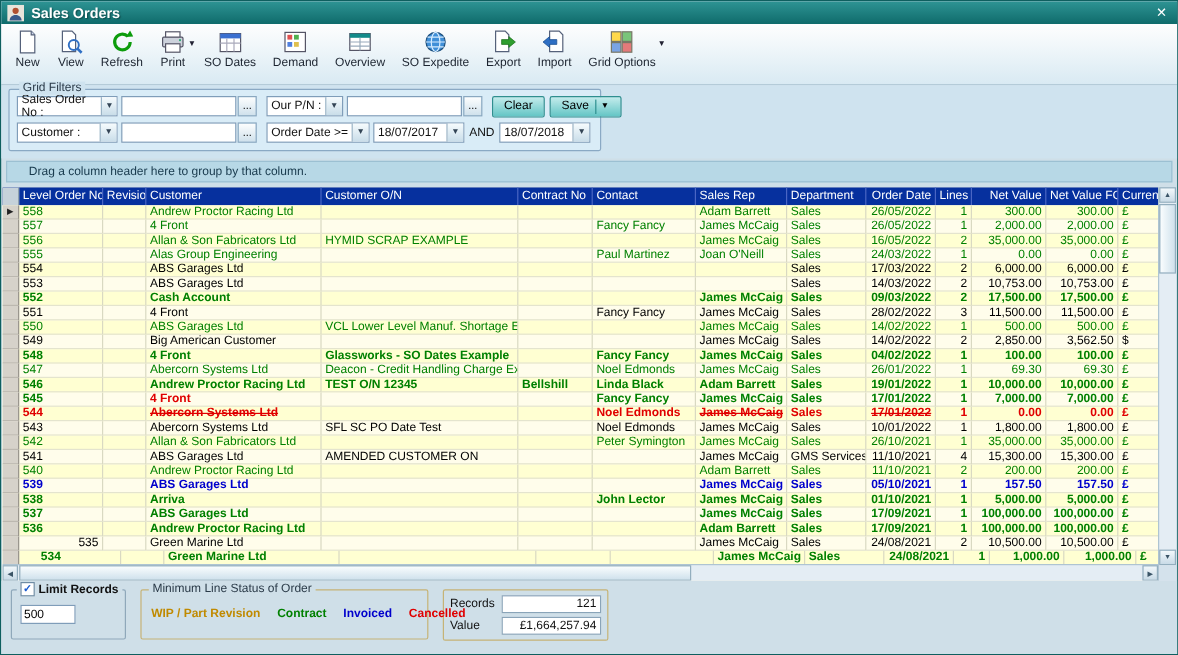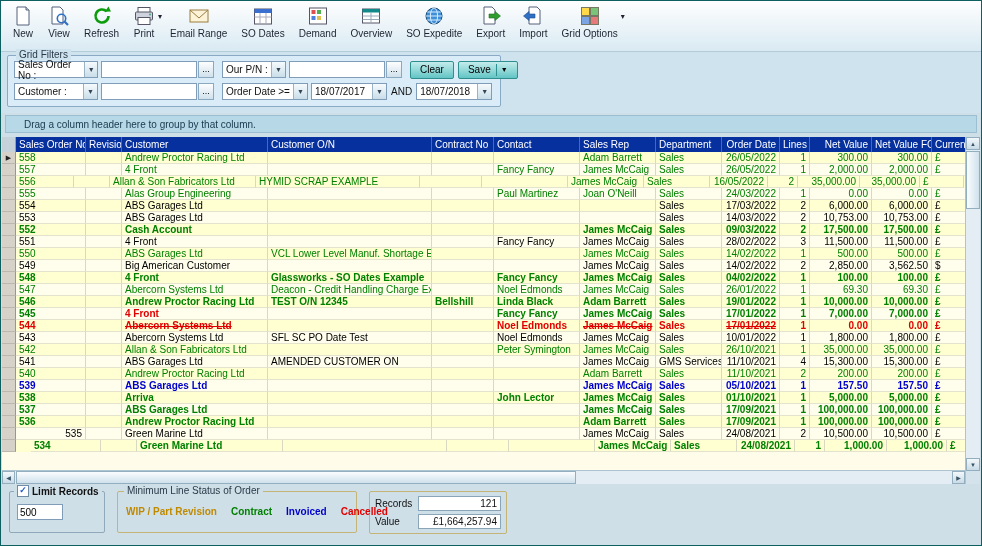--- a/index.html
+++ b/index.html
@@ -98,20 +98,31 @@
   .rv-row{display:flex;align-items:center;gap:5px;font-size:10px;color:#111;}
   .rv-label{width:38px;flex:none;}
   .rv-field{flex:1;height:15px;background:#fff;border:1px solid #8aa4b8;box-sizing:border-box;
     font-size:10px;line-height:13px;text-align:right;padding:0 3px;}
 </style>
 </head>
 <body>
 
 <div class="window">
 
+  <div class="titlebar">
+    <span style="display:flex;">
+      <svg width="14" height="14" viewBox="0 0 14 14">
+          <rect width="14" height="14" fill="#e8e4da"></rect>
+          <circle cx="7" cy="5" r="2.6" fill="#b05030"></circle>
+          <path d="M2 13c0-3 3-4.5 5-4.5s5 1.5 5 4.5z" fill="#385a8a"></path>
+        </svg>
+    </span>
+    <span class="title">Sales Orders</span>
+    <span class="close">✕</span>
+  </div>
 
   <div class="toolbar">
     <div class="tbtn">
       <span class="ticon">
           <svg width="22" height="22" viewBox="0 0 22 22">
             <polygon points="5,2 14,2 17,5 17,20 5,20" fill="#fff" stroke="#55617a"></polygon>
             <polyline points="14,2 14,5 17,5" fill="#cdd6ea" stroke="#55617a"></polyline>
           </svg>
         </span>
       <span class="tlabel">New</span>
@@ -140,29 +151,20 @@
           <svg width="22" height="22" viewBox="0 0 22 22">
             <rect x="5" y="2.5" width="12" height="5" fill="#fff" stroke="#556"></rect>
             <rect x="2.5" y="7" width="17" height="8" rx="1" fill="#cdd2dc" stroke="#556"></rect>
             <rect x="5" y="12.5" width="12" height="7" fill="#fff" stroke="#556"></rect>
             <circle cx="17" cy="9.5" r="0.9" fill="#3a7"></circle>
           </svg>
         </span>
       <span class="tlabel">Print</span>
     </div>
     <div class="tdrop">▾</div>
-    <div class="tbtn">
-      <span class="ticon">
-          <svg width="22" height="22" viewBox="0 0 22 22">
-            <rect x="2" y="5" width="18" height="12" fill="#fdf3d8" stroke="#9a7d3f"></rect>
-            <polyline points="2,5 11,13 20,5" fill="none" stroke="#9a7d3f"></polyline>
-          </svg>
-        </span>
-      <span class="tlabel">Email Range</span>
-    </div>
     <div class="tbtn">
       <span class="ticon">
           <svg width="22" height="22" viewBox="0 0 22 22">
             <rect x="2.5" y="4" width="17" height="15" fill="#fff" stroke="#556"></rect>
             <rect x="2.5" y="4" width="17" height="4" fill="#3a6fd0"></rect>
             <line x1="2.5" y1="12" x2="19.5" y2="12" stroke="#aab"></line>
             <line x1="8" y1="8" x2="8" y2="19" stroke="#aab"></line>
             <line x1="14" y1="8" x2="14" y2="19" stroke="#aab"></line>
           </svg>
         </span>
@@ -287,21 +289,21 @@
   <div class="groupbar-wrap">
     <div class="groupbar">
       <span>Drag a column header here to group by that column.</span>
     </div>
   </div>
 
   <div class="gridwrap">
     <div class="gridmain">
       <div class="ghead">
         <div class="ind-h"></div>
-      <div class="hcell" style="width: 70px;">Sales Order No</div>
+      <div class="hcell" style="width: 70px;">Level Order No</div>
           <div class="hcell" style="width: 36px;">Revision</div>
           <div class="hcell" style="width: 146px;">Customer</div>
           <div class="hcell" style="width: 164px;">Customer O/N</div>
           <div class="hcell" style="width: 62px;">Contract No</div>
           <div class="hcell" style="width: 86px;">Contact</div>
           <div class="hcell" style="width: 76px;">Sales Rep</div>
           <div class="hcell" style="width: 66px;">Department</div>
           <div class="hcell r" style="width: 58px;">Order Date</div>
           <div class="hcell r" style="width: 30px;">Lines</div>
           <div class="hcell r" style="width: 62px;">Net Value</div>
@@ -336,21 +338,21 @@
             <div class="cell" style="width: 76px;">James McCaig</div>
             <div class="cell" style="width: 66px;">Sales</div>
             <div class="cell r" style="width: 58px;">26/05/2022</div>
             <div class="cell r" style="width: 30px;">1</div>
             <div class="cell r" style="width: 62px;">2,000.00</div>
             <div class="cell r" style="width: 60px;">2,000.00</div>
             <div class="cell" style="width: 44px;">£</div>
           </div>
           <div class="grow st-delivered">
             <div class="ind"></div>
-            <div class="cell" style="width: 58px;">556</div>
+            <div class="cell" style="width: 70px;">556</div>
             <div class="cell" style="width: 36px;"></div>
             <div class="cell" style="width: 146px;">Allan &amp; Son Fabricators Ltd</div>
             <div class="cell" style="width: 164px;">HYMID SCRAP EXAMPLE</div>
             <div class="cell" style="width: 62px;"></div>
             <div class="cell" style="width: 86px;"></div>
             <div class="cell" style="width: 76px;">James McCaig</div>
             <div class="cell" style="width: 66px;">Sales</div>
             <div class="cell r" style="width: 58px;">16/05/2022</div>
             <div class="cell r" style="width: 30px;">2</div>
             <div class="cell r" style="width: 62px;">35,000.00</div>

